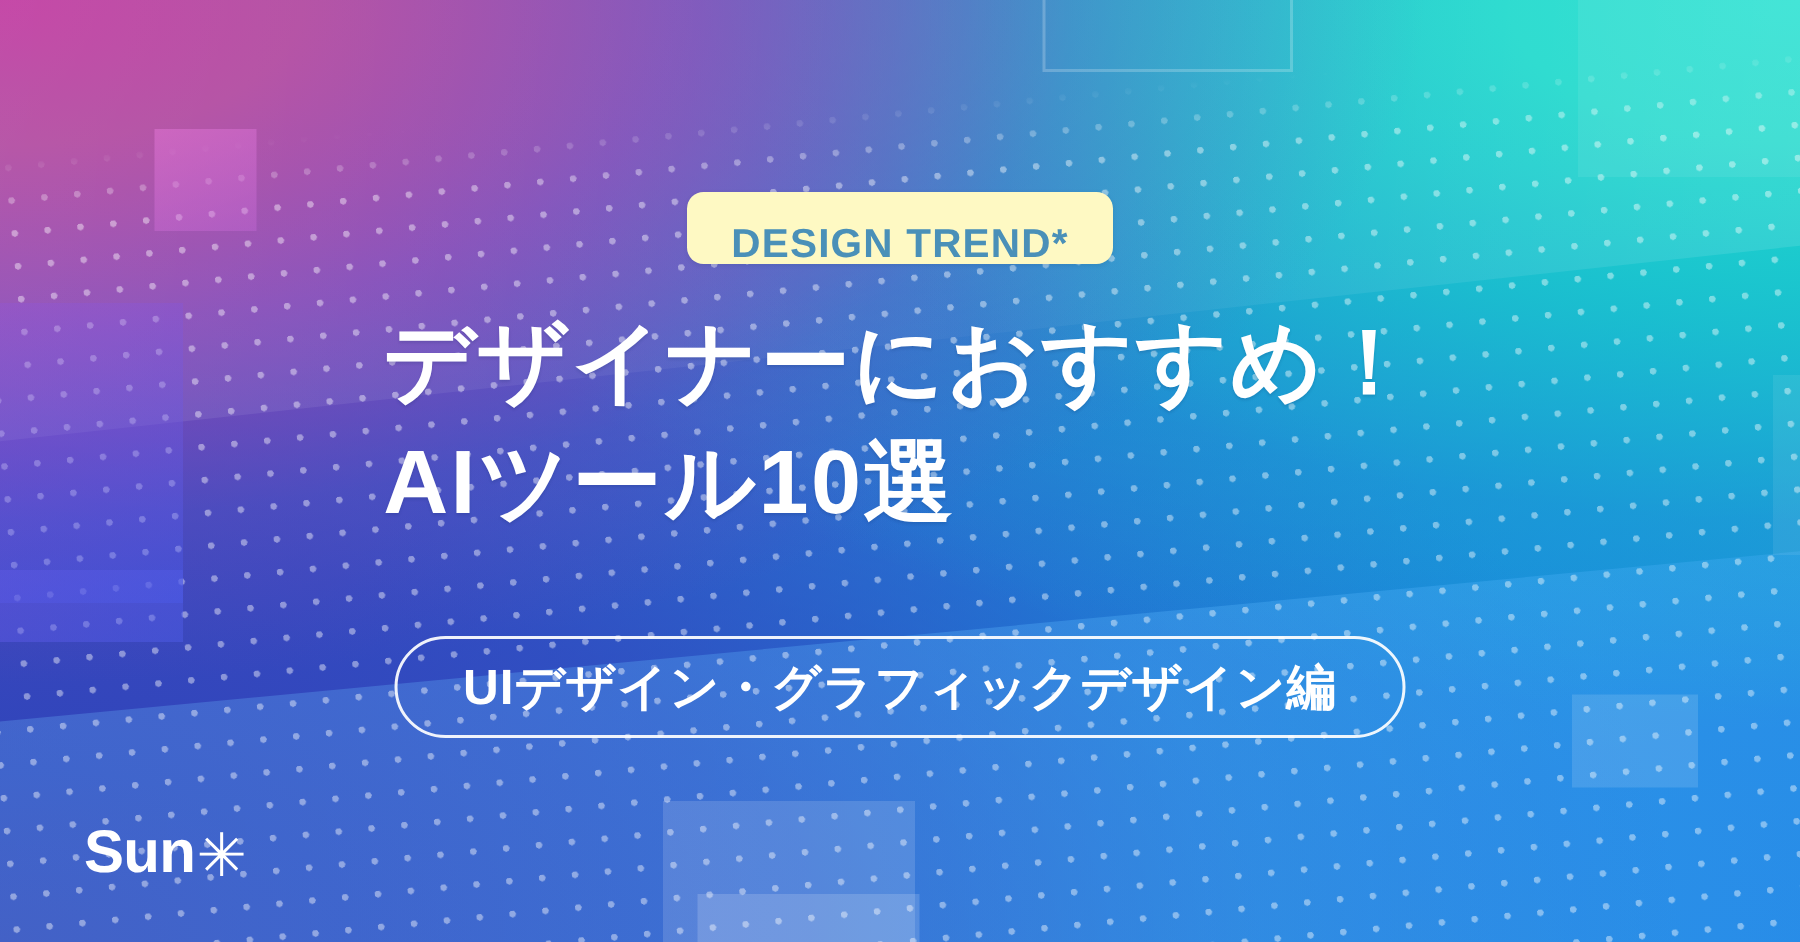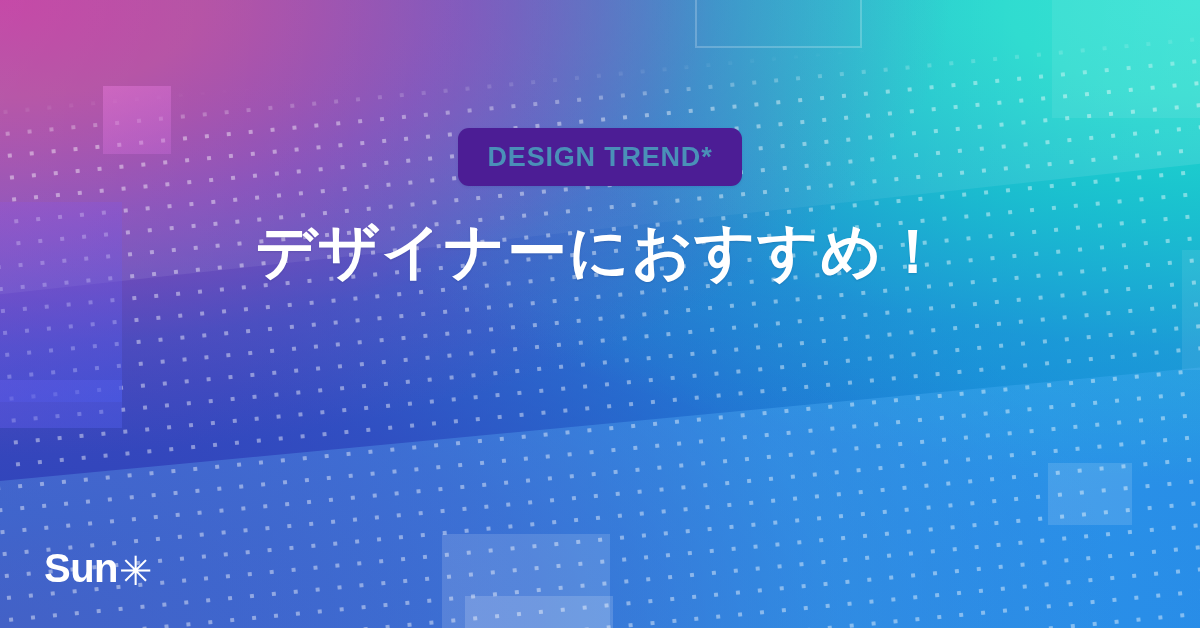--- a/index.html
+++ b/index.html
@@ -120,26 +120,26 @@
     inset: 0;
     display: flex;
     flex-direction: column;
     align-items: center;
     z-index: 5;
   }
 
   
   .eyebrow-pill {
     margin-top: 128px;
-    height: 58px;
+    height: 48px;
     padding: 0 30px;
-    background: #4c1d95;
+    background: #fef9c3;
     border-radius: 11px;
     display: flex;
-    align-items: center;
+    align-items: flex-end;
     justify-content: center;
     box-shadow: 0 1px 3px rgba(0,40,80,0.10);
   }
   .eyebrow-text {
     color: #4a90b8;
     font-size: 27px;
     font-weight: bold;
     letter-spacing: 0.8px;
     line-height: 1;
     white-space: nowrap;
@@ -173,21 +173,21 @@
     font-size: 33px;
     font-weight: bold;
     letter-spacing: 0.6px;
     line-height: 1;
     white-space: nowrap;
   }
 
   
   .logo {
     position: absolute;
-    left: 44px;
+    left: 56px;
     bottom: 37px;
     display: flex;
     align-items: center;
     color: #ffffff;
     font-size: 40px;
     font-weight: bold;
     letter-spacing: -0.5px;
     z-index: 6;
   }
   .logo-star {
@@ -219,22 +219,26 @@
   <div class="shape sq-bc-b"></div>
 
   <div class="content">
 
     <div class="eyebrow-pill">
       <span class="eyebrow-text">DESIGN TREND*</span>
     </div>
 
     <h1 class="headline">
       <span class="headline-line">デザイナーにおすすめ！</span>
+      <span class="headline-line">AIツール10選</span>
     </h1>
 
+    <div class="subtitle-pill">
+      <span class="subtitle-text">UIデザイン・グラフィックデザイン編</span>
+    </div>
 
   </div>
 
   <div class="logo">
     <span>Sun</span>
     <span class="logo-star">✳</span>
   </div>
 
 </div>
 

